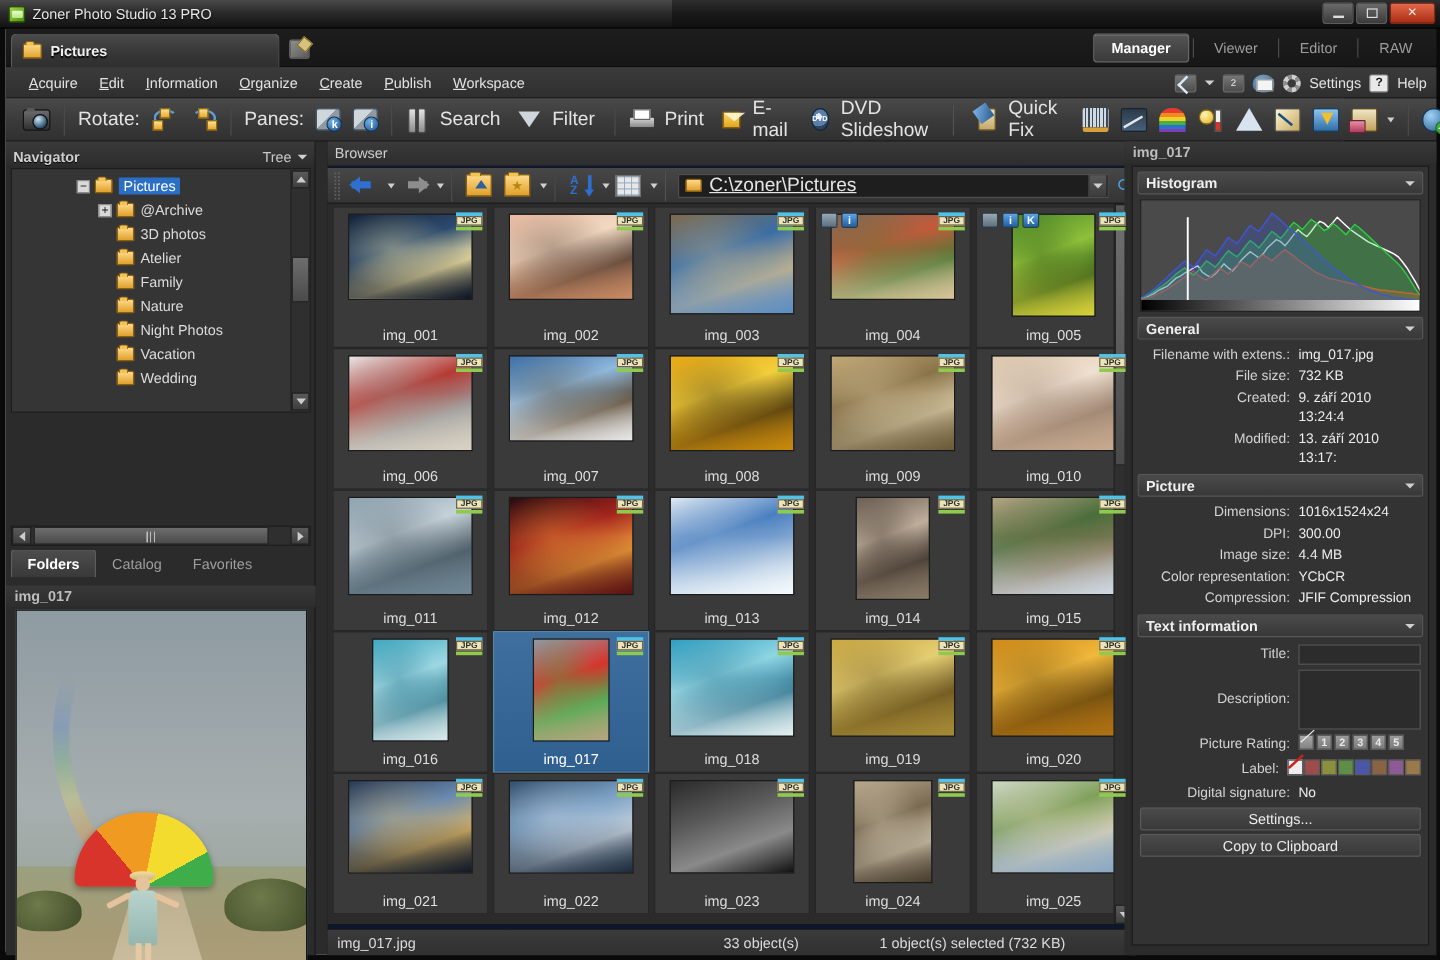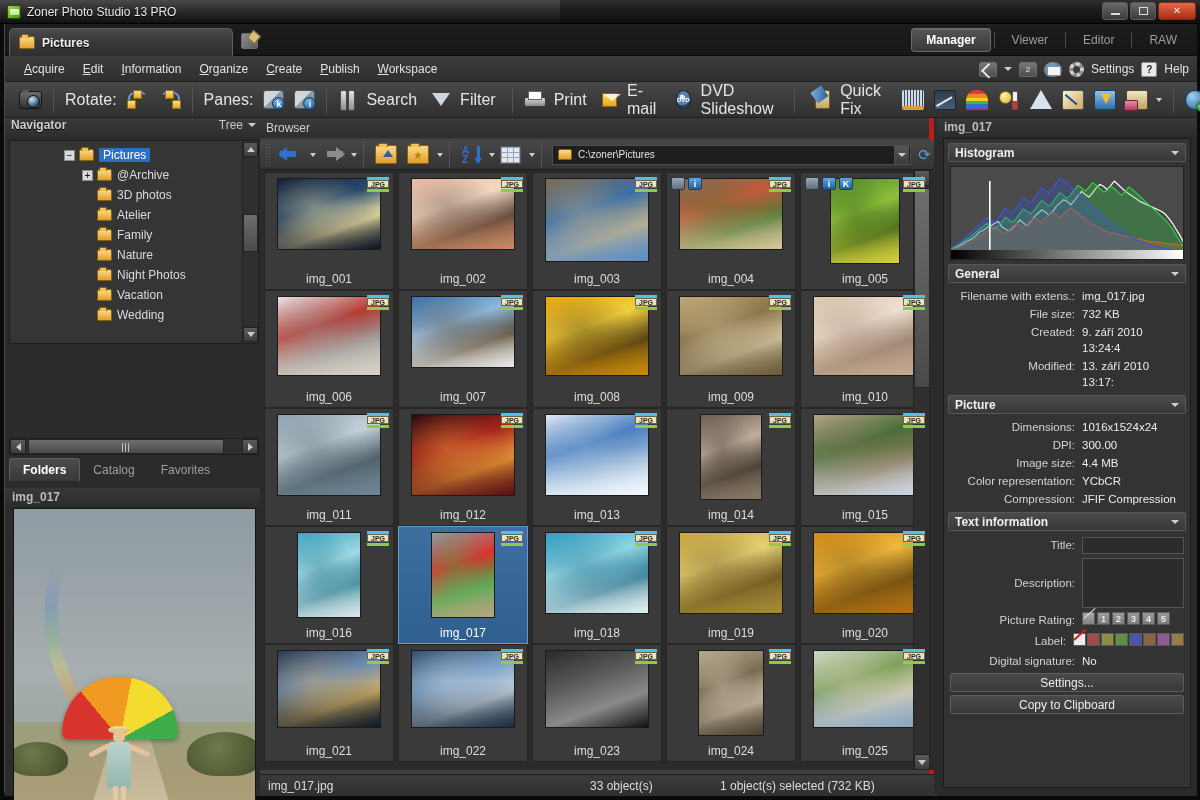--- a/index.html
+++ b/index.html
@@ -211,21 +211,21 @@
   .g-globe .flag{position:absolute;right:-4px;top:-2px;width:9px;height:7px;background:#e8a22a;border:1px solid #8a5f0f;}
   .caret-sm{width:0;height:0;border-left:3.5px solid transparent;border-right:3.5px solid transparent;
     border-top:4px solid #cfcfcf;margin-left:3px;}
 
   
   .leftpanel{
     position:absolute; left:0; top:94px; width:258px; height:678px;
     background:#2b2b2b; border-right:1px solid #191919;
   }
   .panel-head{
-    height:20px; padding:0 6px; display:flex;align-items:flex-start;justify-content:space-between;
+    height:20px; padding:0 6px; display:flex;align-items:flex-end;justify-content:space-between;
     background:linear-gradient(180deg,#3a3a3a,#2d2d2d);
   }
   .panel-head .t{font-size:12px;color:#cfcfcf;font-weight:bold;text-shadow:0 1px 0 #000;}
   .panel-head .r{font-size:12px;color:#c8c8c8;display:flex;align-items:center;gap:5px;}
 
   .tree-box{
     position:absolute;left:4px;top:22px;width:250px;height:204px;
     background:#353535;border:1px solid #1d1d1d; overflow:hidden;
   }
   .tree-row{height:20px;display:flex;align-items:center;font-size:12px;color:#dcdcdc;}
@@ -297,22 +297,22 @@
   .pv-person .head{position:absolute;left:7px;top:6px;width:12px;height:13px;border-radius:50%;background:#e4c39d;}
   .pv-person .hat{position:absolute;left:2px;top:2px;width:22px;height:8px;border-radius:50%;
     background:linear-gradient(180deg,#f1dea6,#cdb472);}
   .pv-person .leg{position:absolute;top:62px;width:5px;height:22px;background:#e3c9a6;}
   .pv-person .leg.a{left:7px;} .pv-person .leg.b{left:15px;}
   .pv-arm{position:absolute;top:24px;width:22px;height:5px;background:#e4c39d;border-radius:3px;}
   .pv-arm.l{left:-18px;transform:rotate(-28deg);} .pv-arm.r{left:22px;transform:rotate(24deg);}
 
   
   .browser{
-    position:absolute; left:255px; top:94px; width:674px; height:678px; background:#404040;
-    border-right:5px solid #b91c1c;
+    position:absolute; left:268px; top:94px; width:674px; height:678px; background:#0f172a;
+    border-right:3px solid #b91c1c;
   }
   .br-head{height:20px;padding-left:6px;display:flex;align-items:center;
     background:linear-gradient(180deg,#3a3a3a,#2d2d2d);}
   .br-head span{font-size:12px;color:#cfcfcf;}
   .br-toolbar{position:absolute;left:0;top:22px;width:674px;height:30px;display:flex;align-items:center;
     background:linear-gradient(180deg,#474747,#343434);border-bottom:1px solid #1d1d1d;}
   .nav-arrow{width:22px;height:15px;position:relative;}
   .nav-arrow::before{content:"";position:absolute;left:0;top:4px;width:16px;height:6px;background:#2f6fd0;}
   .nav-arrow::after{content:"";position:absolute;left:-2px;top:0;width:0;height:0;
     border-top:7px solid transparent;border-bottom:7px solid transparent;border-right:9px solid #2f6fd0;}
@@ -331,21 +331,21 @@
   .sortaz .ar{position:absolute;right:1px;top:1px;width:3px;height:13px;background:#2f6fd0;}
   .sortaz .ar::after{content:"";position:absolute;left:-3px;top:12px;width:0;height:0;
     border-left:4.5px solid transparent;border-right:4.5px solid transparent;border-top:6px solid #2f6fd0;}
   .viewico{width:21px;height:18px;background:#e8e8e8;border:1px solid #5a5a5a;
     background-image:linear-gradient(90deg,#8fa8c4 0 1px,transparent 1px),linear-gradient(180deg,#8fa8c4 0 1px,transparent 1px);
     background-size:6px 5px;}
   .addrbar{flex:1;height:20px;margin:0 4px;background:#1e1e1e;border:1px solid #4e4e4e;
     display:flex;align-items:center;padding-left:5px;position:relative;}
   .addrbar .fi{width:14px;height:11px;margin-right:6px;border-radius:2px 2px 1px 1px;
     background:linear-gradient(180deg,#ffd98a,#dfa029);border:1px solid #8a6113;flex:0 0 auto;}
-  .addrbar .txt{font-size:10px;color:#e4e4e4;}
+  .addrbar .txt{font-size:16px;color:#e4e4e4;text-decoration:underline;}
   .addrbar .dd{position:absolute;right:1px;top:0;width:15px;height:18px;
     background:linear-gradient(180deg,#575757,#3c3c3c);border-left:1px solid #4e4e4e;
     display:flex;align-items:center;justify-content:center;}
   .refresh{width:19px;height:18px;color:#4aa3dd;font-size:15px;line-height:17px;text-align:center;}
 
   .grid{position:absolute;left:0;top:52px;width:674px;height:600px;background:#2b2b2b;overflow:hidden;}
   .gcell{position:absolute;width:130px;height:118px;background:#3a3a3a;border:1px solid #262626;}
   .gcell.sel{background:linear-gradient(180deg,#3f6f9e,#2f5f8e);border-color:#5e9ccd;}
   .gthumb{position:absolute;left:50%;transform:translateX(-50%);top:5px;border:1px solid #1b1b1b;overflow:hidden;}
   .gcap{position:absolute;left:0;bottom:3px;width:100%;text-align:center;font-size:12px;color:#dedede;}

